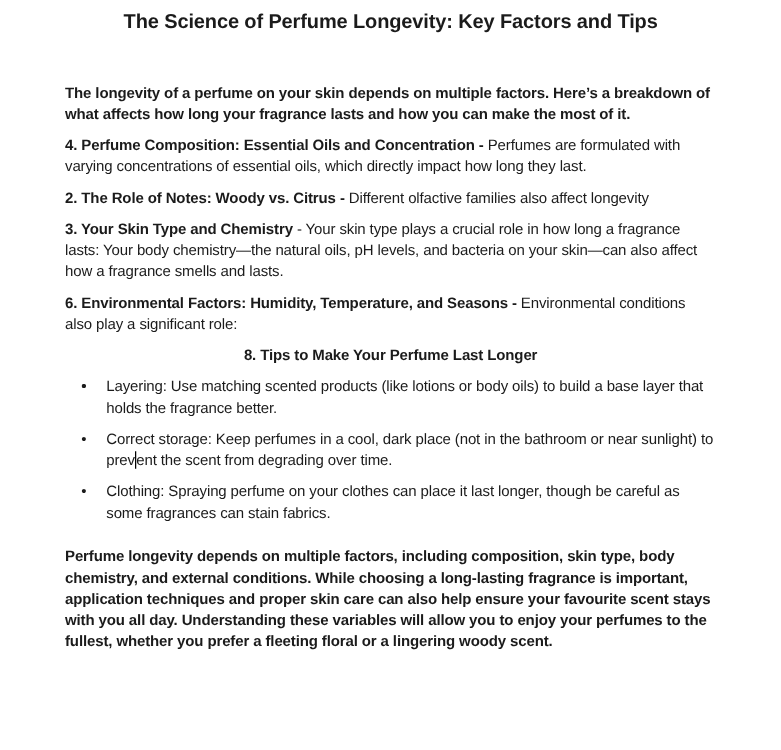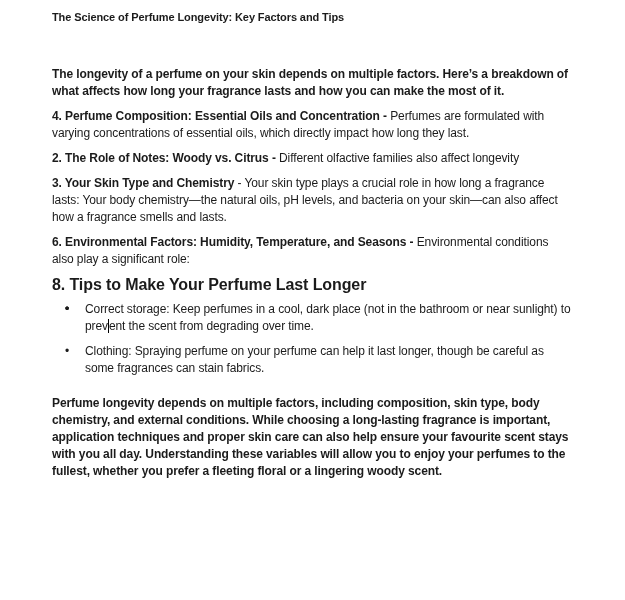--- a/index.html
+++ b/index.html
@@ -13,32 +13,34 @@
     line-height: 17px;
     color: #1b1b1b;
     letter-spacing: -0.1px;
   }
   .page {
     width: 625px;
     height: 600px;
     padding: 9px 52px 0 52px;
   }
   .doc-title {
-    font-size: 11px;
+    font-size: 16px;
     font-weight: bold;
+    text-align: center;
     margin-bottom: 12px;
   }
   p.para, p.item {
     margin-bottom: 8px;
   }
   .bold { font-weight: bold; margin-top: 40px; }
   .tips-heading {
-    font-size: 16px;
+    font-size: 12px;
     font-weight: bold;
     margin-bottom: 8px;
+    text-align: center;
   }
   ul.tips-list {
     list-style: none;
     margin-top: 5px;
     margin-bottom: 8px;
   }
   ul.tips-list li {
     position: relative;
     padding-left: 33px;
     margin-bottom: 8px;
@@ -71,20 +73,20 @@
       <p class="item"><strong>4. Perfume Composition: Essential Oils and Concentration -</strong><span> Perfumes are formulated with varying concentrations of essential oils, which directly impact how long they last.</span></p>
       <p class="item"><strong>2. The Role of Notes: Woody vs. Citrus -</strong><span> Different olfactive families also affect longevity</span></p>
       <p class="item"><strong>3. Your Skin Type and Chemistry</strong><span> - Your skin type plays a crucial role in how long a fragrance lasts: Your body chemistry—the natural oils, pH levels, and bacteria on your skin—can also affect how a fragrance smells and lasts.</span></p>
       <p class="item"><strong>6. Environmental Factors: Humidity, Temperature, and Seasons -</strong><span> Environmental conditions also play a significant role:</span></p>
     </div>
 
   <h2 class="tips-heading">8. Tips to Make Your Perfume Last Longer</h2>
 
   <ul class="tips-list">
       <li><span class="bullet-marker">•</span></li>
-      <li><span class="bullet-marker">•</span></li>
+      <li><span class="bullet-marker">•</span><span>Layering: Use matching scented products (like lotions or body oils) to build a base layer that holds the fragrance better.</span></li>
       <li><span class="bullet-marker">•</span><span>Correct storage: Keep perfumes in a cool, dark place (not in the bathroom or near sunlight) to prev</span><span class="caret"></span><span>ent the scent from degrading over time.</span></li>
-      <li><span class="bullet-marker">•</span><span>Clothing: Spraying perfume on your perfume can help it last longer, though be careful as some fragrances can stain fabrics.</span></li>
+      <li><span class="bullet-marker">•</span><span>Clothing: Spraying perfume on your clothes can place it last longer, though be careful as some fragrances can stain fabrics.</span></li>
     </ul>
 
   <p class="para bold conclusion">Perfume longevity depends on multiple factors, including composition, skin type, body chemistry, and external conditions. While choosing a long-lasting fragrance is important, application techniques and proper skin care can also help ensure your favourite scent stays with you all day. Understanding these variables will allow you to enjoy your perfumes to the fullest, whether you prefer a fleeting floral or a lingering woody scent.</p>
 
 </div>
 
 </body></html>

